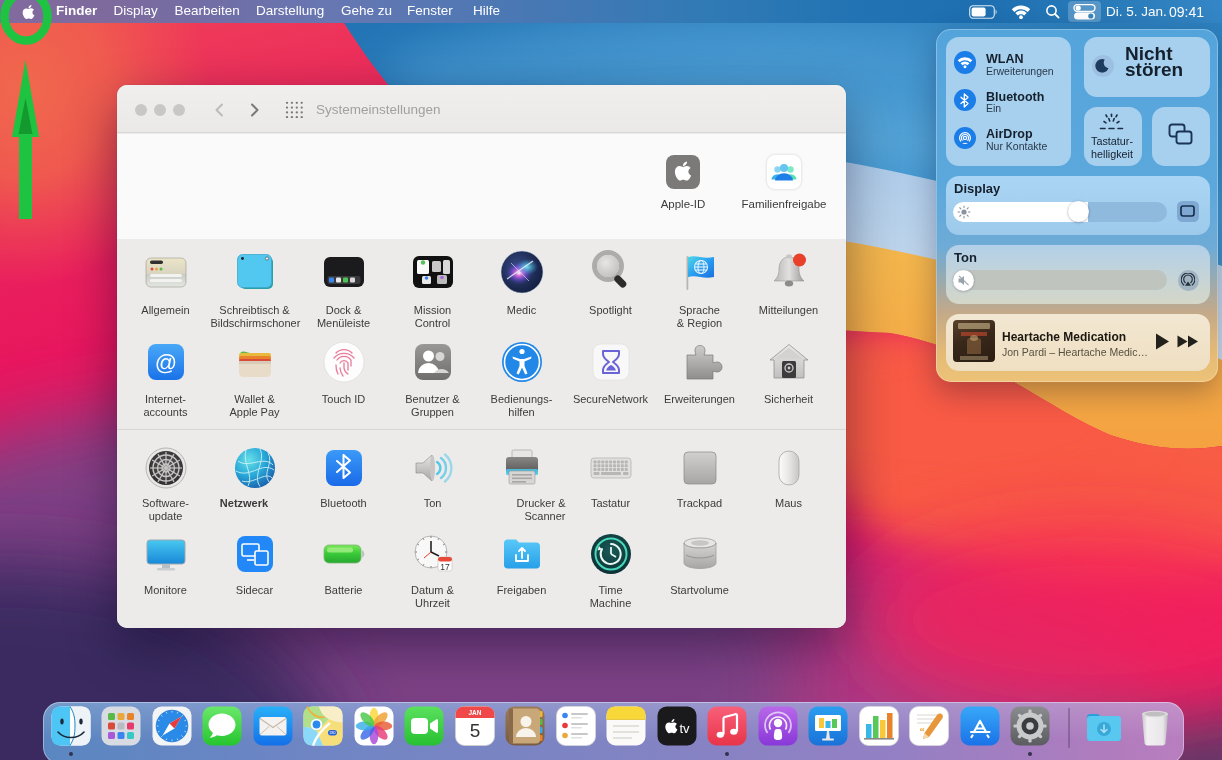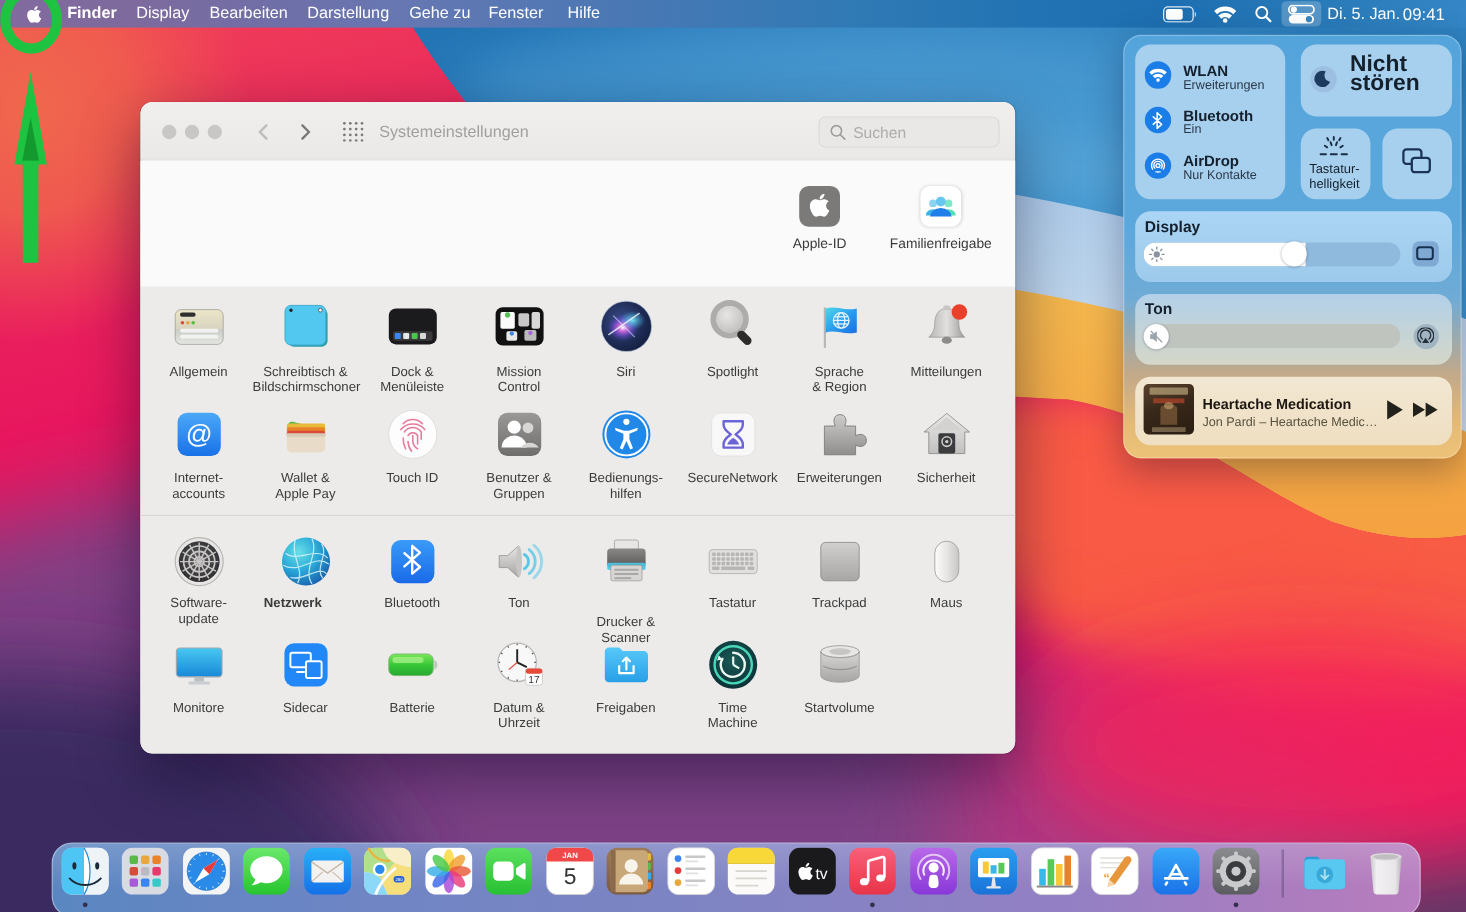--- a/index.html
+++ b/index.html
@@ -154,27 +154,20 @@
         <circle cx="6.9" cy="11.4" r="1.15"></circle>
         <circle cx="11.8" cy="11.4" r="1.15"></circle>
         <circle cx="16.700000000000003" cy="11.4" r="1.15"></circle>
         <circle cx="2.0" cy="16.2" r="1.15"></circle>
         <circle cx="6.9" cy="16.2" r="1.15"></circle>
         <circle cx="11.8" cy="16.2" r="1.15"></circle>
         <circle cx="16.700000000000003" cy="16.2" r="1.15"></circle>
       </g>
 </svg>
 <div class="abs" style="left:199px;top:17px;font-size:13.5px;font-weight:normal;color:#a2a09f;">Systemeinstellungen</div>
-<div class="abs" style="left:565px;top:12px;width:151px;height:26px;border-radius:6px;background:#eae8e7;border:1px solid #dcdad9;box-sizing:border-box;">
-  <svg class="abs" style="left:8px;top:5px;" width="15" height="15" viewBox="0 0 15 15">
-    <circle cx="6" cy="6" r="4.3" fill="none" stroke="#9d9b9a" stroke-width="1.3"></circle>
-    <line x1="9.3" y1="9.3" x2="13" y2="13" stroke="#9d9b9a" stroke-width="1.4" stroke-linecap="round"></line>
-  </svg>
-  <div class="abs" style="left:28px;top:4.5px;font-size:13px;color:#aeacab;">Suchen</div>
-</div>
 <div class="abs" style="left:0;top:49px;width:729px;height:105px;background:#fbfafa;"></div>
 <div class="abs" style="left:0;top:154px;width:729px;height:389px;background:#ecebea;border-radius:0 0 10px 10px;"></div>
 <div class="abs" style="left:0;top:344px;width:729px;height:1px;background:#d9d7d6;"></div>
 <div class="abs" style="left:549px;top:70px;width:34px;height:34px;border-radius:8px;background:#7c7a79;">
       <svg style="position:absolute;left:8px;top:5px;" width="18" height="22" viewBox="0 0 384 512">
         <path fill="#fff" d="M318.7 268.7c-.2-36.7 16.4-64.4 50-84.8-18.8-26.9-47.2-41.7-84.7-44.6-35.5-2.7-74.3 20.7-88.5 20.7-15 0-49.4-19.7-76.4-19.7C63.3 141.2 4 184.8 4 273.5q0 39.3 14.4 81.2c12.8 36.7 59 126.7 107.2 125.2 25.2-.6 43-17.9 75.8-17.9 31.8 0 48.3 17.9 76.4 17.9 48.6-.7 90.4-82.5 102.6-119.3-65.2-30.7-61.7-90-61.7-91.9zm-56.6-164.2c27.3-32.4 24.8-61.9 24-72.5-24.1 1.4-52 16.4-67.9 34.9-17.5 19.8-27.8 44.3-25.6 71.9 26.1 2 49.9-11.4 69.5-34.3z"></path>
       </svg>
     </div>
 <div class="abs" style="left:516px;top:113px;width:100px;text-align:center;font-size:11.5px;color:#3b3b3b;">Apple-ID</div>
 <div class="abs" style="left:650px;top:70px;width:34px;height:34px;border-radius:8px;background:#fff;box-shadow:0 0 3px rgba(0,0,0,.18);">
@@ -273,21 +266,21 @@
           </defs>
 <circle cx="23" cy="23" r="21" fill="url(#sirig)"></circle>
 <ellipse cx="20" cy="24" rx="14" ry="12" fill="url(#sirip)"></ellipse>
 <ellipse cx="28" cy="18" rx="11" ry="8" fill="url(#siric)"></ellipse>
 <path d="M8 30 L34 12" stroke="#f0f8ff" stroke-width="1.2" opacity="0.8"></path>
 <path d="M12 14 L30 32" stroke="#d8e8ff" stroke-width="1" opacity="0.6"></path>
 <circle cx="23" cy="23" r="21" fill="none" stroke="#c8d8e8" stroke-width="1" opacity="0.5"></circle>
         </svg>
       </div>
     </div>
-    <div class="prefcell" style="left:360.5px;top:219px;">Siri</div>
+    <div class="prefcell" style="left:360.5px;top:219px;">Medic</div>
     <div class="prefcell" style="left:449.5px;top:164px;height:46px;">
       <div style="position:relative;width:88px;height:46px;">
         <svg class="picon" width="46" height="46" viewBox="0 0 46 46">
           <defs>
             <radialGradient id="spg" cx="0.4" cy="0.35" r="0.7">
               <stop offset="0" stop-color="#e8e6e4"></stop>
               <stop offset="1" stop-color="#c2c0be"></stop>
             </radialGradient>
           </defs>
 <circle cx="20" cy="17" r="13.5" fill="none" stroke="#aeacaa" stroke-width="5"></circle>
@@ -558,21 +551,21 @@
 <rect x="13" y="5" width="20" height="9" rx="1.5" fill="#e8e6e4" stroke="#9a9896" stroke-width="0.6"></rect>
 <rect x="7" y="12" width="32" height="16" rx="3" fill="url(#prg)"></rect>
 <rect x="7" y="24" width="32" height="6" rx="1.5" fill="#48c8e8" opacity="0.9"></rect>
 <rect x="10" y="26" width="26" height="13" rx="1.5" fill="#d8d6d4" stroke="#9a9896" stroke-width="0.6"></rect>
 <rect x="13" y="29" width="20" height="1.6" fill="#a8a6a4"></rect>
           <rect x="13" y="32.5" width="20" height="1.6" fill="#a8a6a4"></rect>
           <rect x="13" y="36" width="14" height="1.6" fill="#a8a6a4"></rect>
         </svg>
       </div>
     </div>
-    <div class="prefcell" style="left:360.5px;top:428px;">Drucker &amp;<br>Scanner</div>
+    <div class="prefcell" style="left:360.5px;top:412px;text-align:right;">Drucker &amp;<br>Scanner</div>
     <div class="prefcell" style="left:449.5px;top:360px;height:46px;">
       <div style="position:relative;width:88px;height:46px;">
         <svg class="picon" width="46" height="46" viewBox="0 0 46 46">
           <rect x="3" y="13" width="40" height="20" rx="3" fill="#e2e0de" stroke="#b0aeac" stroke-width="0.7"></rect>
           <rect x="5.5" y="15.5" width="3" height="2.9" rx="0.7" fill="#b8b6b4"></rect>
           <rect x="9.4" y="15.5" width="3" height="2.9" rx="0.7" fill="#b8b6b4"></rect>
           <rect x="13.3" y="15.5" width="3" height="2.9" rx="0.7" fill="#b8b6b4"></rect>
           <rect x="17.2" y="15.5" width="3" height="2.9" rx="0.7" fill="#b8b6b4"></rect>
           <rect x="21.1" y="15.5" width="3" height="2.9" rx="0.7" fill="#b8b6b4"></rect>
           <rect x="25.0" y="15.5" width="3" height="2.9" rx="0.7" fill="#b8b6b4"></rect>

